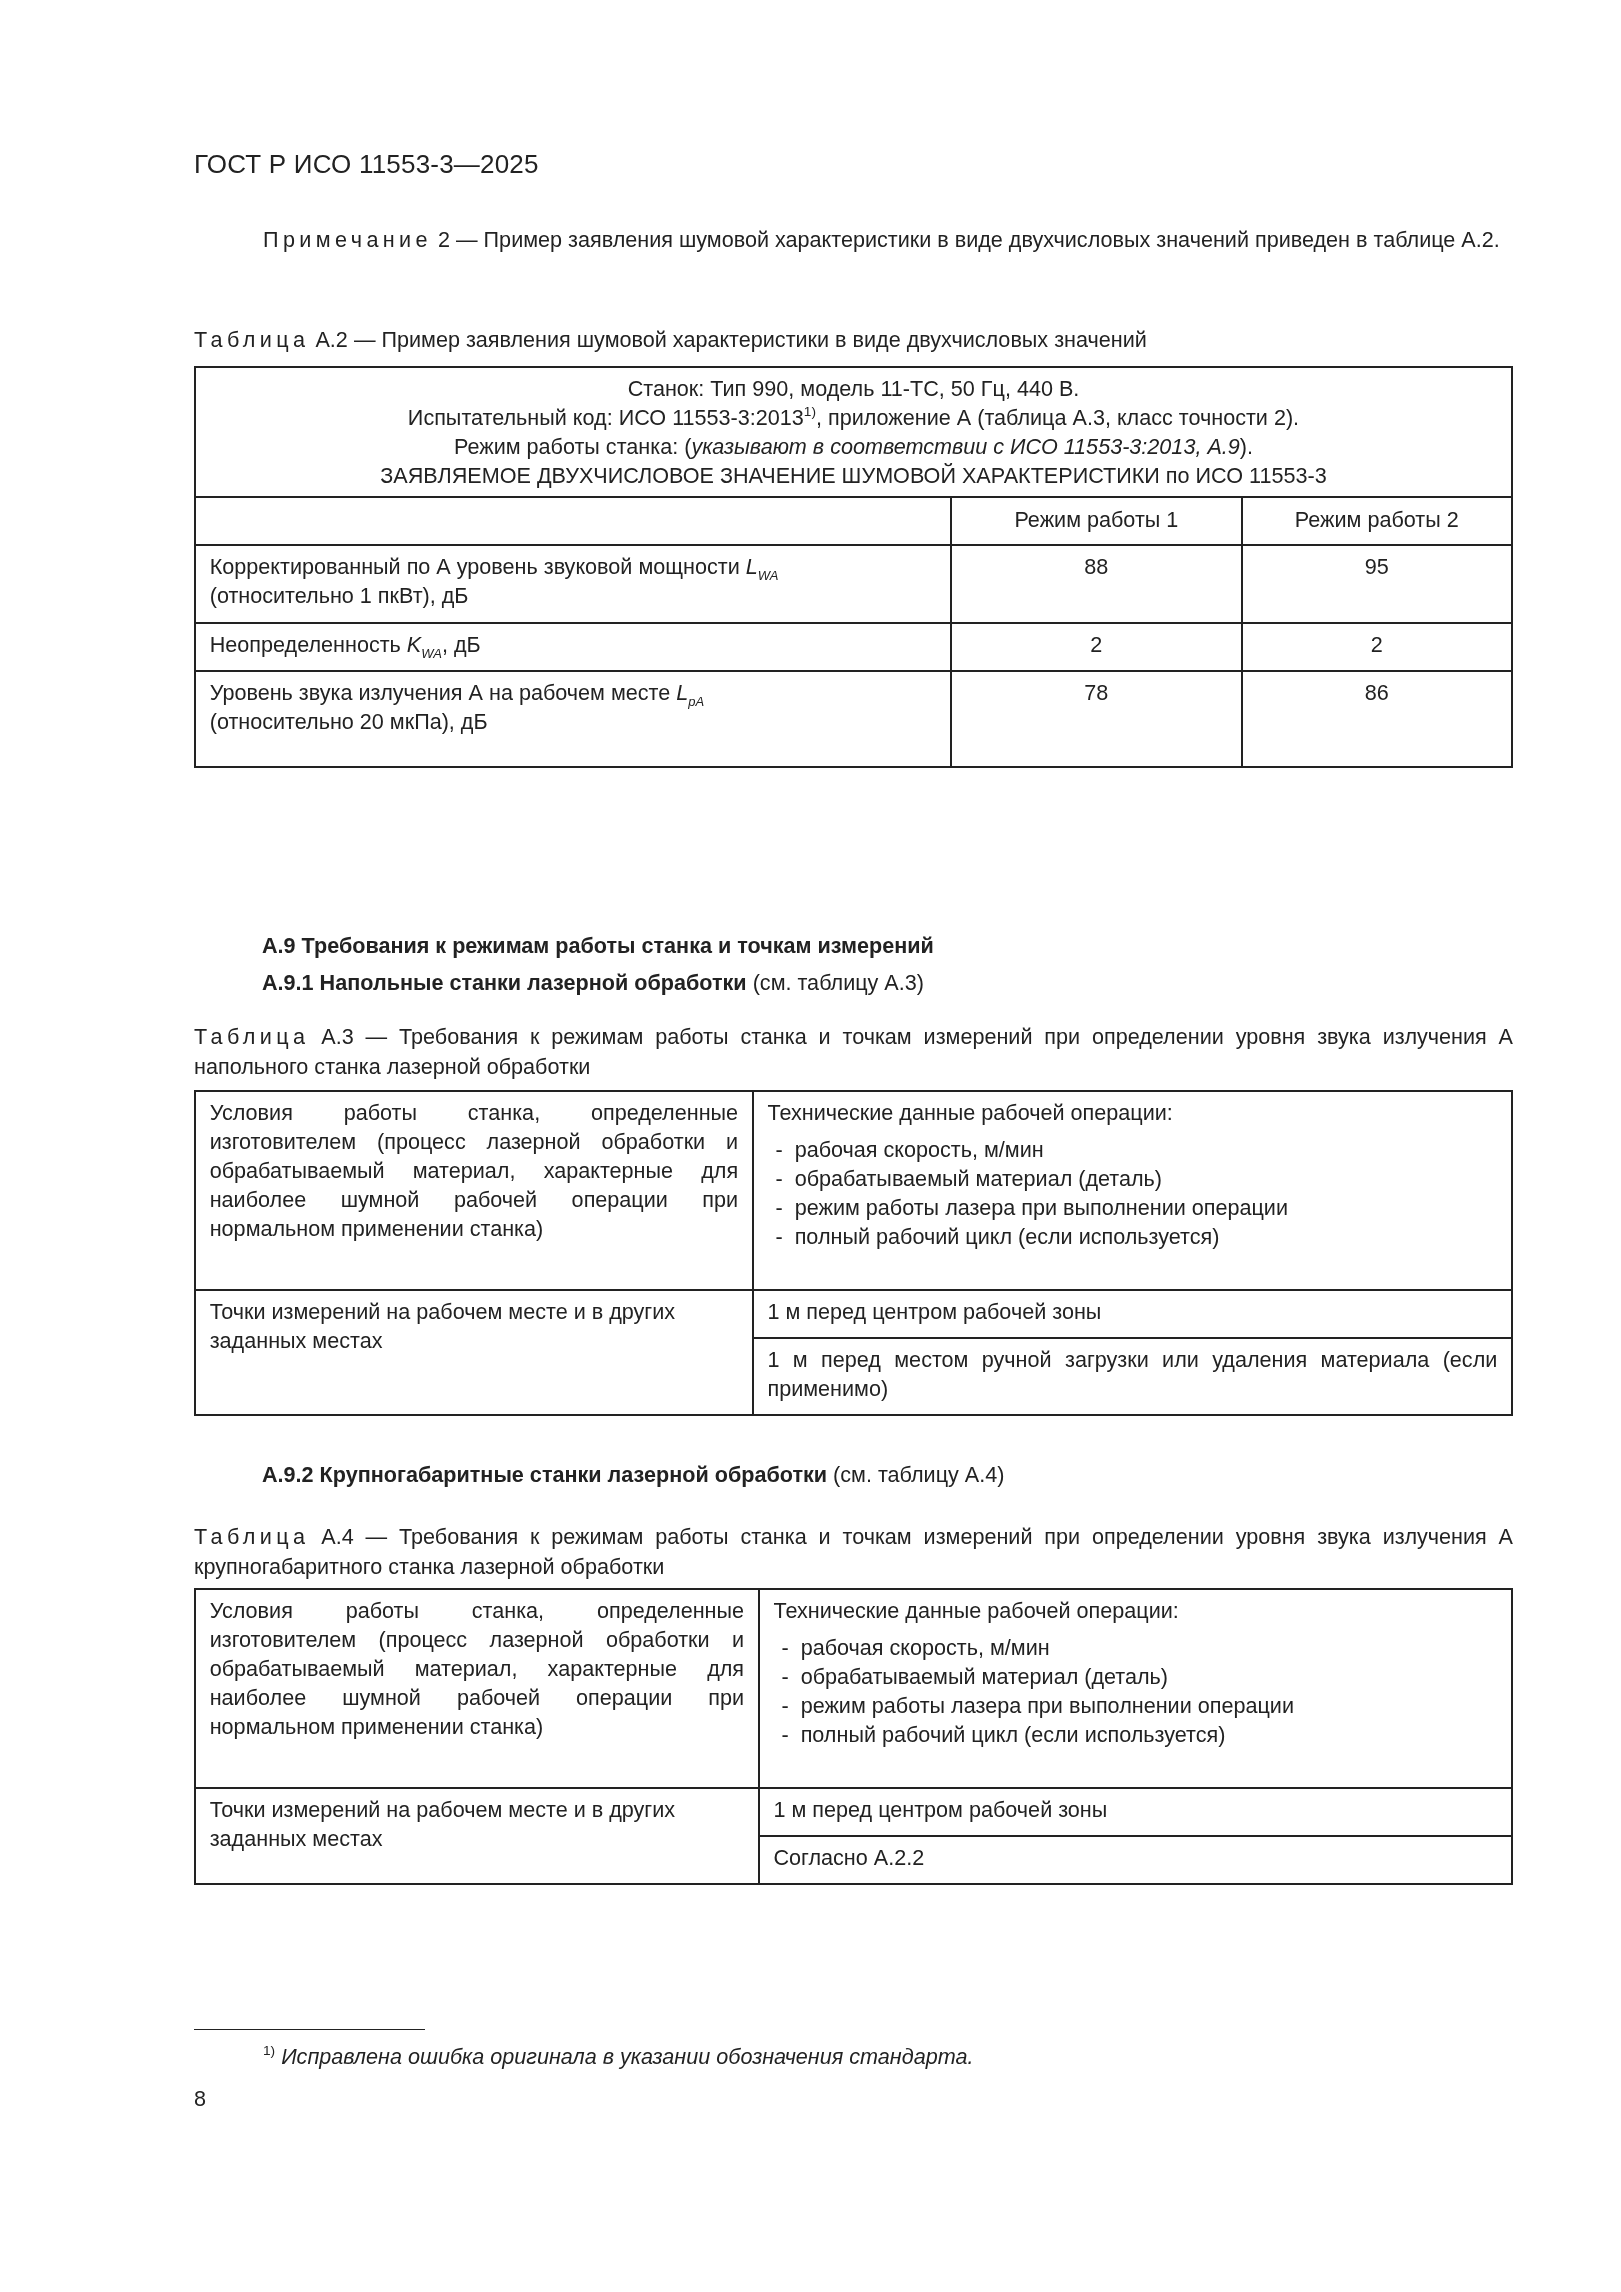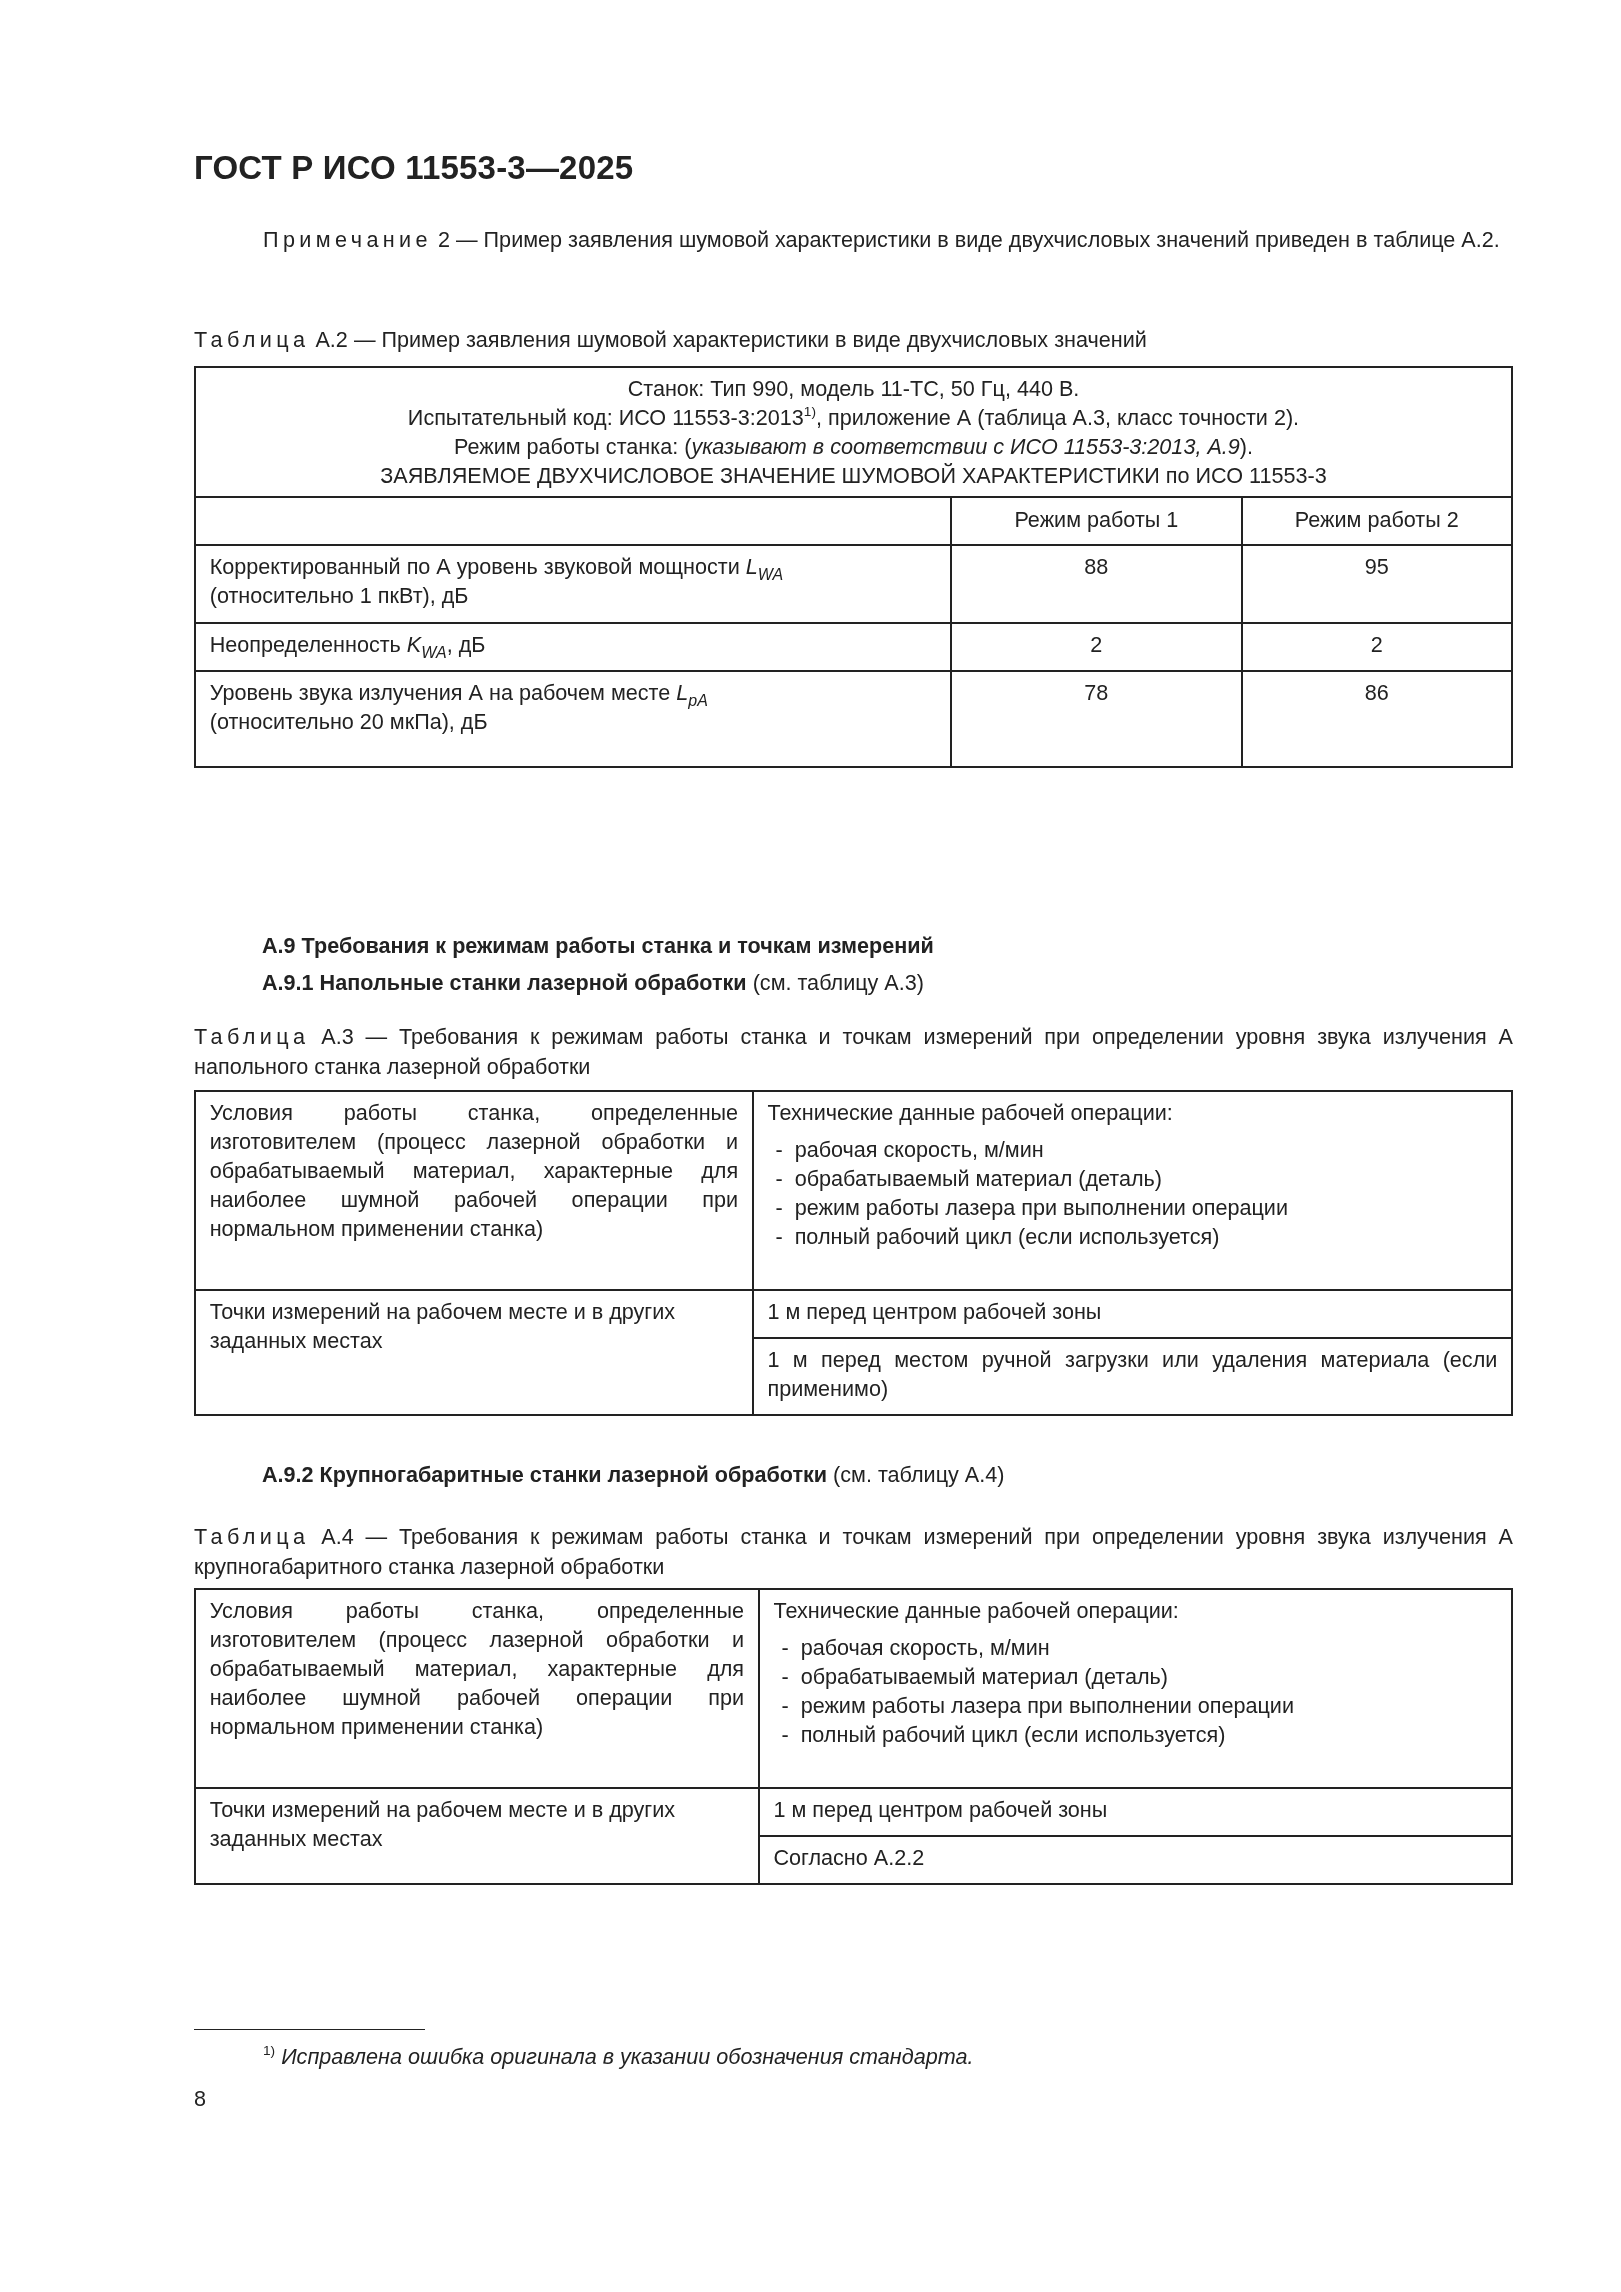--- a/index.html
+++ b/index.html
@@ -1,28 +1,28 @@
 <!DOCTYPE html>
 <html><head>
 <meta charset="utf-8">
 <style>
   html, body { margin: 0; padding: 0; background: #ffffff; }
   body { width: 1621px; height: 2293px; position: relative; overflow: hidden;
          font-family: "Liberation Sans", sans-serif; color: #222; }
-  .hdr { position: absolute; left: 194px; top: 149px; font-size: 33px; font-weight: bold; letter-spacing: 0.2px; }
+  .hdr { position: absolute; left: 194px; top: 149px; font-size: 26px; font-weight: normal; letter-spacing: 0.2px; }
   .p { font-size: 21.6px; line-height: 30px; }
   .abs { position: absolute; }
   .spaced { letter-spacing: 4.4px; }
   .indent { text-indent: 69px; }
   table { border-collapse: collapse; width: 1319px; font-size: 21.6px; line-height: 29px; }
   td { border: 2.5px solid #222; vertical-align: top; padding: 5.9px 13.7px 7.8px 13.7px; }
   td.c { text-align: center; }
   .justify { text-align: justify; }
   i { font-style: italic; }
-  sub { font-size: 16px; vertical-align: -5.9px; line-height: 0; }
+  sub { font-size: 13px; vertical-align: -5.9px; line-height: 0; }
   sup { font-size: 13.7px; vertical-align: 8.8px; line-height: 0; }
   .h-bold { font-weight: bold; }
   ul.dash { list-style: none; margin: 8px; padding: 0; }
   ul.dash li::before { content: "-  "; white-space: pre; }
   .fn-rule { position: absolute; left: 194px; top: 2029px; width: 231px; height: 0; border-top: 1.5px solid #222; }
 </style>
 </head>
 <body>
 
 <div class="hdr">ГОСТ Р ИСО 11553-3—2025</div>

